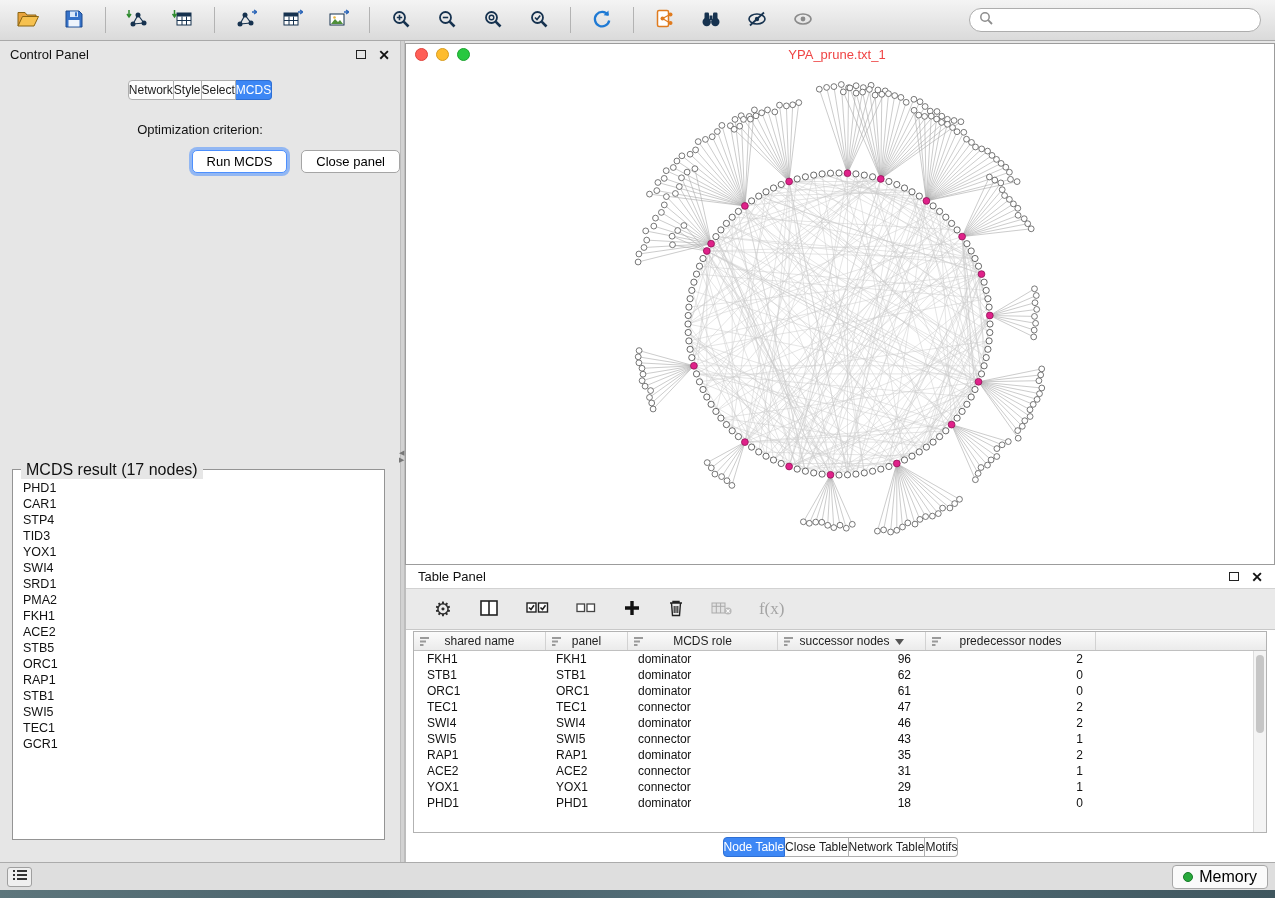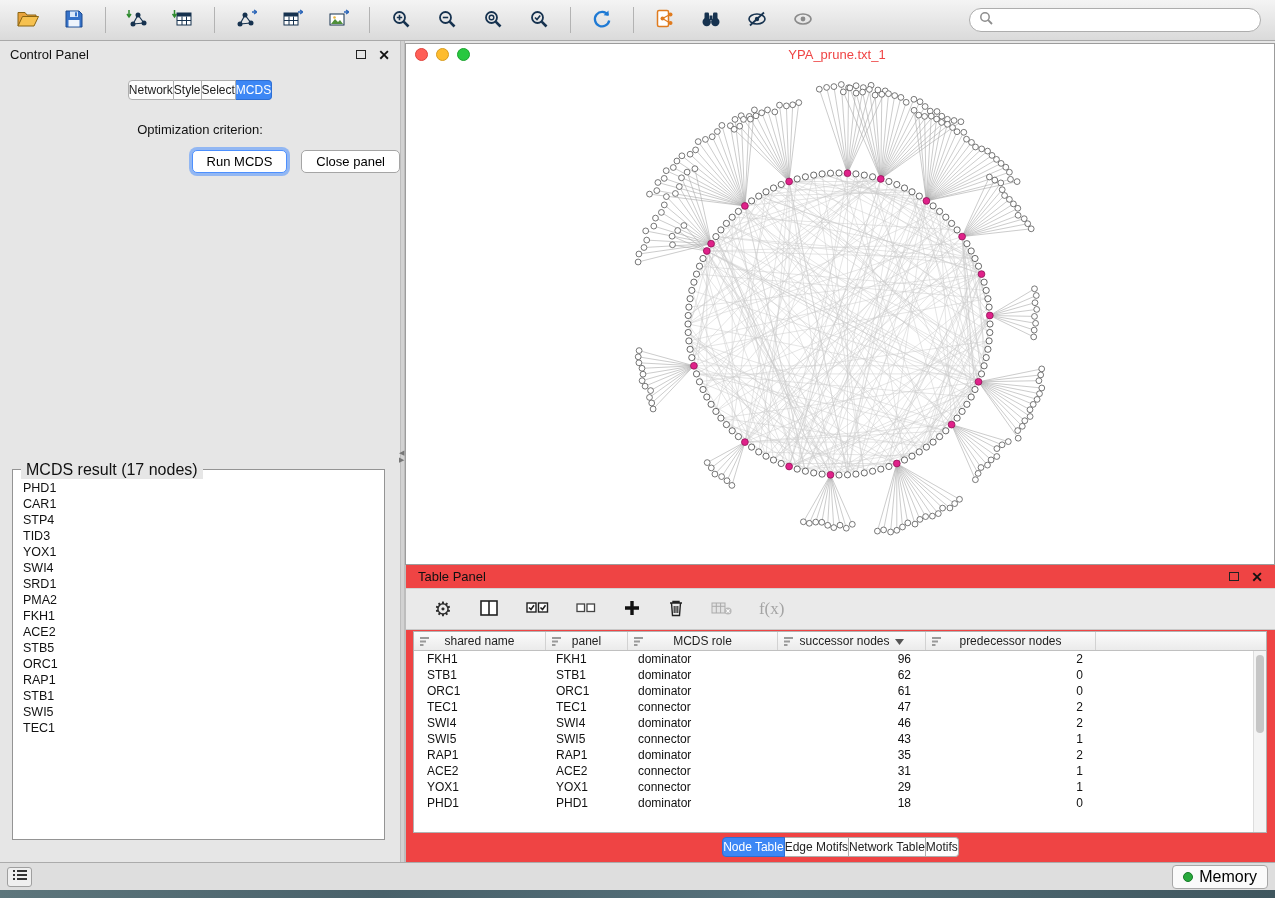--- a/index.html
+++ b/index.html
@@ -51,21 +51,21 @@
   .nw-titlebar{height:20px;position:relative;display:flex;align-items:center}
   .lights{display:flex;gap:8px;padding-left:9px;z-index:2}
   .light{width:13px;height:13px;border-radius:50%}
   .light.red{background:#ff5f57;border:1px solid #df433c}
   .light.yellow{background:#febc2e;border:1px solid #d89c1f}
   .light.green{background:#28c840;border:1px solid #1aa32e}
   .nw-title{position:absolute;left:0;right:6px;text-align:center;font-size:13px;color:#ef4444}
   #network-canvas{position:absolute;left:0;top:20px;width:868px;height:500px}
 
   
-  #table-panel{position:absolute;left:405px;top:565px;width:870px;height:297px;background:#ef4444;border-left:1px solid #bdbdbd}
+  #table-panel{position:absolute;left:405px;top:565px;width:870px;height:297px;background:#ffffff;border-left:1px solid #bdbdbd}
   .tp-header{height:23px;display:flex;align-items:center;padding:0 12px;font-size:13px}
   .tp-toolbar{height:42px;background:#eaeaea;border-top:1px solid #d2d2d2;border-bottom:1px solid #c8c8c8;
     display:flex;align-items:center;gap:27px;padding-left:28px}
   .tb-icon{display:flex;align-items:center;justify-content:center;background:none;border:none;cursor:pointer;padding:0}
   .gear-glyph{font-size:20px;color:#2c2c2c;line-height:1}
   .fx-label{font-family:"Liberation Serif",serif;font-size:17px;color:#a4a4a4}
   .table-wrap{position:absolute;left:7px;right:8px;top:66px;bottom:29px;background:#fff;border:1px solid #b2b2b2;overflow:hidden}
   .thead{display:grid;grid-template-columns:132px 82px 150px 148px 170px 1fr;height:19px;
     background:linear-gradient(#fbfbfb,#ebebeb);border-bottom:1px solid #c0c0c0}
   .th{position:relative;display:flex;align-items:center;justify-content:center;font-size:12px;color:#222;
@@ -285,20 +285,21 @@
         <div class="mcds-item">SRD1</div>
         <div class="mcds-item">PMA2</div>
         <div class="mcds-item">FKH1</div>
         <div class="mcds-item">ACE2</div>
         <div class="mcds-item">STB5</div>
         <div class="mcds-item">ORC1</div>
         <div class="mcds-item">RAP1</div>
         <div class="mcds-item">STB1</div>
         <div class="mcds-item">SWI5</div>
         <div class="mcds-item">TEC1</div>
+        <div class="mcds-item">GCR1</div>
       </div>
   </div>
 </div>
 
 <div id="v-splitter">
   <span class="split-handle">◀<br>▶</span>
 </div>
 
 <div id="network-window">
   <div class="nw-titlebar">
@@ -1260,21 +1261,21 @@
           <div class="tcell c-fill"></div>
         </div>
       </div>
     <div class="vscroll">
         <div class="vthumb"></div>
       </div>
   </div>
 
   <div class="tp-tabs">
     <span class="tab active">Node Table</span>
-    <span class="tab">Edge Motifs</span>
+    <span class="tab">Close Table</span>
     <span class="tab">Network Table</span>
     <span class="tab">Motifs</span>
   </div>
 </div>
 
 <div id="status-bar">
   <button id="menu-list-btn">
       <span><svg width="14" height="12" viewBox="0 0 14 12">
           <g fill="#333">
             <rect x="0" y="1" width="2" height="2"></rect>

